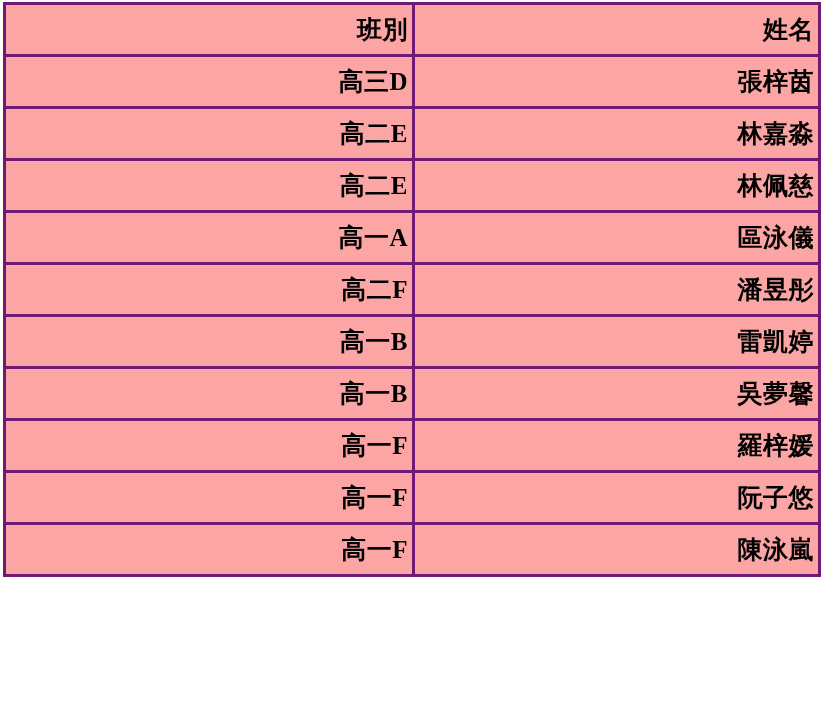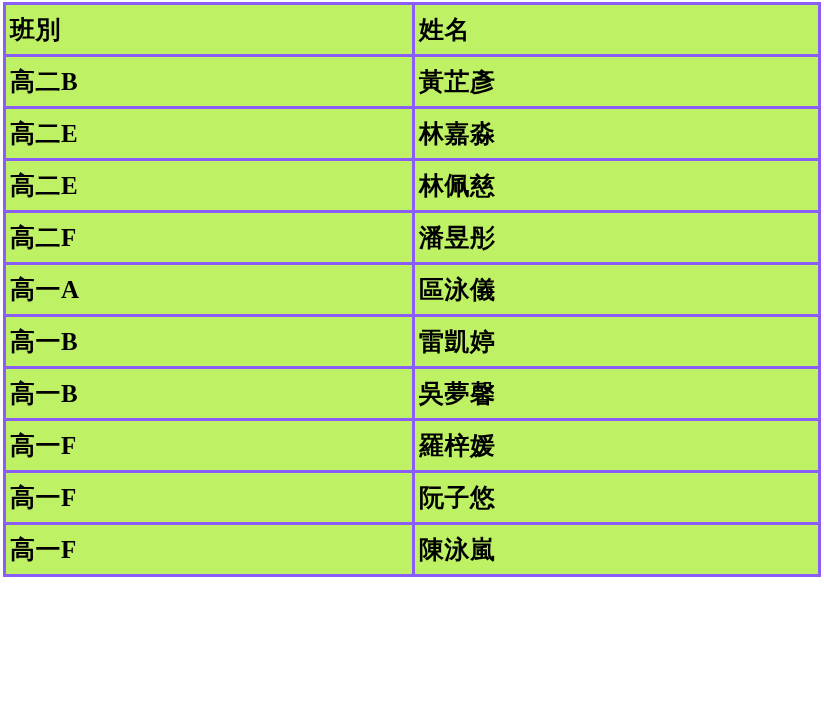--- a/index.html
+++ b/index.html
@@ -31,30 +31,30 @@
     border-collapse: collapse;
     table-layout: fixed;
     background: #ffffff;
   }
 
   .roster-table col.col-class { width: 409px; }
   .roster-table col.col-name  { width: 406px; }
 
   .roster-table th,
   .roster-table td {
-    border: 3px solid #8b5cf6;
+    border: 3px solid #701a75;
     height: 52px;
     padding: 0 4px;
-    text-align: left;
+    text-align: right;
     vertical-align: middle;
     font-weight: 700;
     font-size: 25px;
     line-height: 1.1;
     letter-spacing: 0.5px;
-    background: #bef264;
+    background: #fca5a5;
     box-sizing: border-box;
   }
 
   .roster-table th {
     font-size: 25px;
   }
 
   .cell-text {
     display: inline-block;
     white-space: nowrap;
@@ -74,38 +74,38 @@
         <th>
           <span class="cell-text">班別</span>
         </th>
         <th>
           <span class="cell-text">姓名</span>
         </th>
       </tr>
     </thead>
     <tbody>
       <tr>
-        <td><span class="cell-text">高二B</span></td>
-        <td><span class="cell-text">黃芷彥</span></td>
+        <td><span class="cell-text">高三D</span></td>
+        <td><span class="cell-text">張梓茵</span></td>
       </tr>
       <tr>
         <td><span class="cell-text">高二E</span></td>
         <td><span class="cell-text">林嘉淼</span></td>
       </tr>
       <tr>
         <td><span class="cell-text">高二E</span></td>
         <td><span class="cell-text">林佩慈</span></td>
       </tr>
       <tr>
+        <td><span class="cell-text">高一A</span></td>
+        <td><span class="cell-text">區泳儀</span></td>
+      </tr>
+      <tr>
         <td><span class="cell-text">高二F</span></td>
         <td><span class="cell-text">潘昱彤</span></td>
-      </tr>
-      <tr>
-        <td><span class="cell-text">高一A</span></td>
-        <td><span class="cell-text">區泳儀</span></td>
       </tr>
       <tr>
         <td><span class="cell-text">高一B</span></td>
         <td><span class="cell-text">雷凱婷</span></td>
       </tr>
       <tr>
         <td><span class="cell-text">高一B</span></td>
         <td><span class="cell-text">吳夢馨</span></td>
       </tr>
       <tr>

